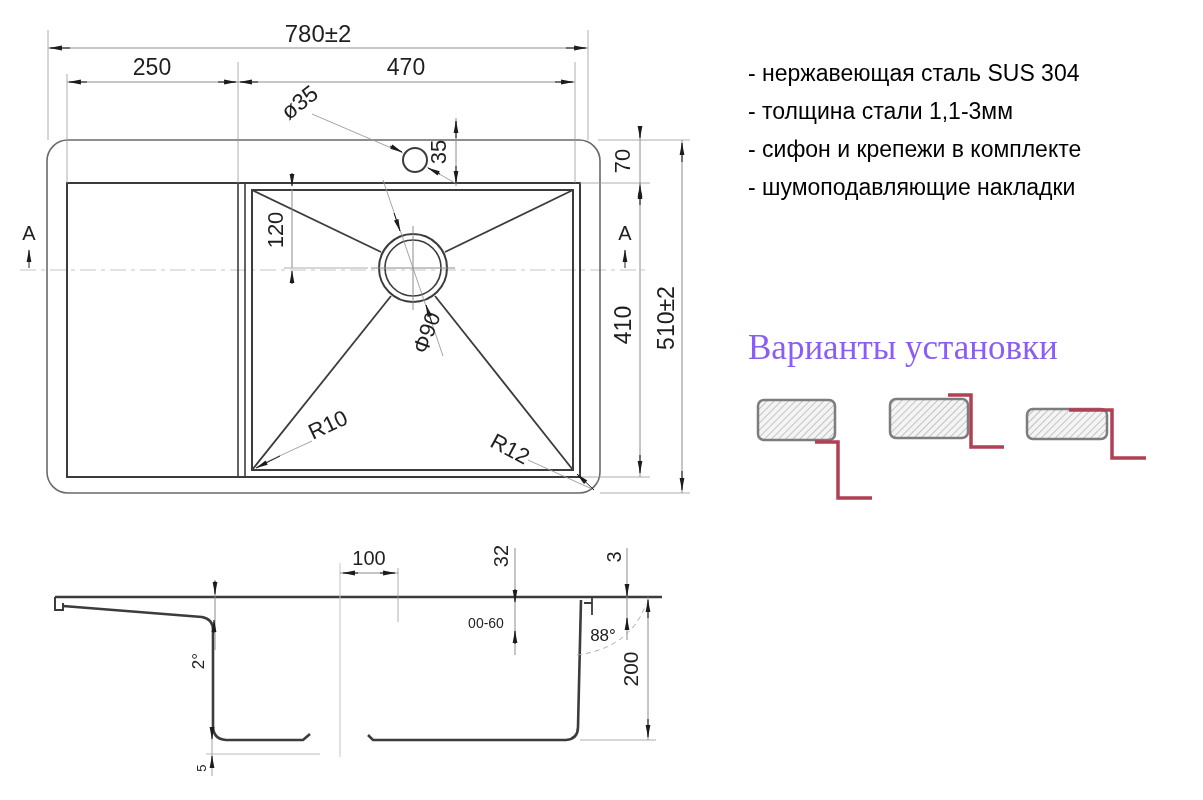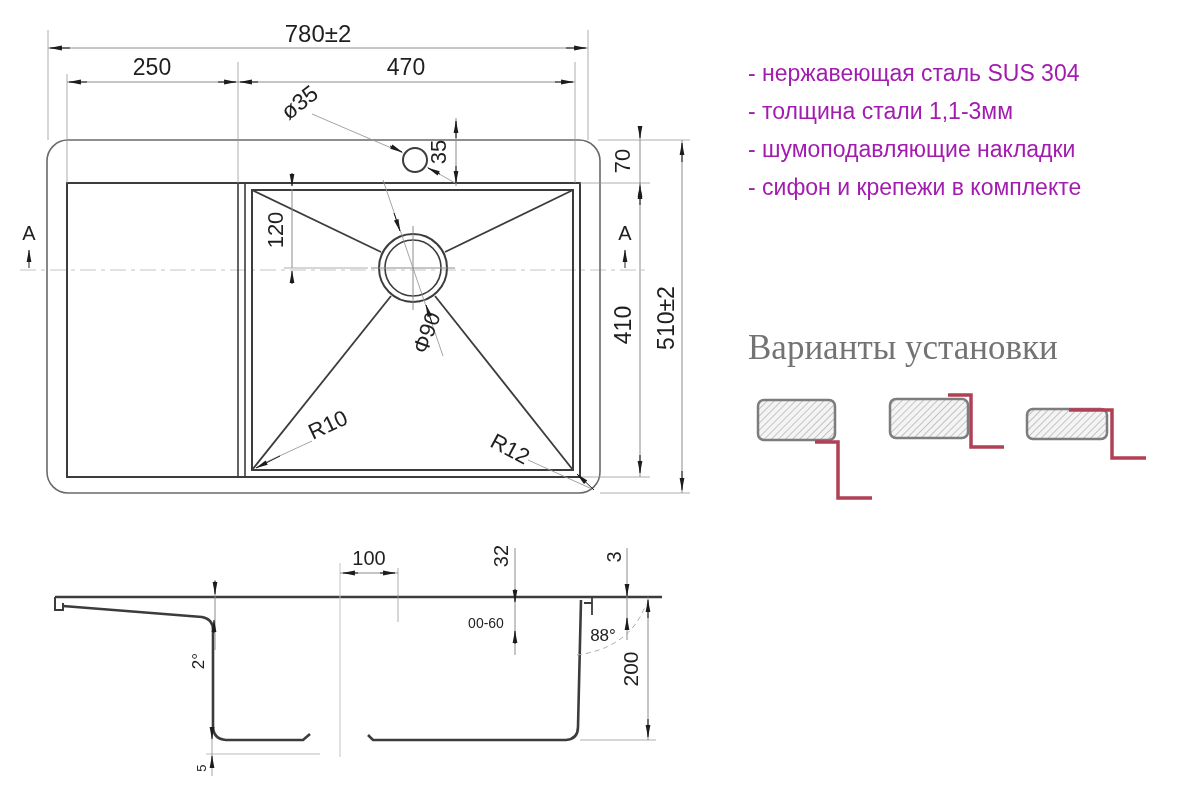--- a/index.html
+++ b/index.html
@@ -2,23 +2,23 @@
 <html><head>
 <meta charset="utf-8">
 <style>
   html,body{margin:0;padding:0;background:#ffffff;}
   #canvas{position:relative;width:1203px;height:800px;background:#ffffff;overflow:hidden;
           font-family:"Liberation Sans",sans-serif;}
   #drawing{position:absolute;left:0;top:0;}
   .dim-text{font-family:"Liberation Sans",sans-serif;fill:#1f1f1f;}
   .spec-list{position:absolute;left:748px;top:54px;width:440px;
              font-family:"Liberation Sans",sans-serif;font-size:23px;line-height:38px;
-             color:#a21caf;}
+             color:#000000;}
   .install-title{position:absolute;left:748px;top:328px;width:440px;
-             font-family:"Liberation Serif",serif;font-size:35px;color:#737373;}
+             font-family:"Liberation Serif",serif;font-size:35px;color:#8b5cf6;}
   #variants{position:absolute;left:740px;top:385px;}
 </style>
 </head>
 <body>
 
 <div id="canvas">
 
   <svg id="drawing" width="700" height="800" viewBox="0 0 700 800">
     <defs>
       <marker id="ah" viewBox="0 0 12 6" refX="11.5" refY="3" markerWidth="13" markerHeight="6.5" orient="auto" markerUnits="userSpaceOnUse">
@@ -222,22 +222,22 @@
         <line x1="212" y1="731" x2="212" y2="739" stroke="#1c1c1c" stroke-width="0.9" marker-end="url(#ah)"></line>
         <line x1="212" y1="763" x2="212" y2="756" stroke="#1c1c1c" stroke-width="0.9" marker-end="url(#ah)"></line>
         <text class="dim-text" x="203" y="771" text-anchor="middle" font-size="13" transform="rotate(-90 203 768)">5</text>
       </g>
     </g>
   </svg>
 
   <div class="spec-list">
     <div>- нержавеющая сталь SUS 304</div>
     <div>- толщина стали 1,1-3мм</div>
+    <div>- сифон и крепежи в комплекте</div>
     <div>- шумоподавляющие накладки</div>
-    <div>- сифон и крепежи в комплекте</div>
   </div>
 
   <div class="install-title">Варианты установки</div>
 
   <svg id="variants" width="420" height="125" viewBox="0 0 420 125">
     <defs>
       <pattern id="hatch" width="5" height="5" patternUnits="userSpaceOnUse" patternTransform="rotate(45)">
         <rect width="5" height="5" fill="#f4f4f4"></rect>
         <line x1="0" y1="0" x2="0" y2="5" stroke="#a9a9a9" stroke-width="1.3"></line>
       </pattern>

